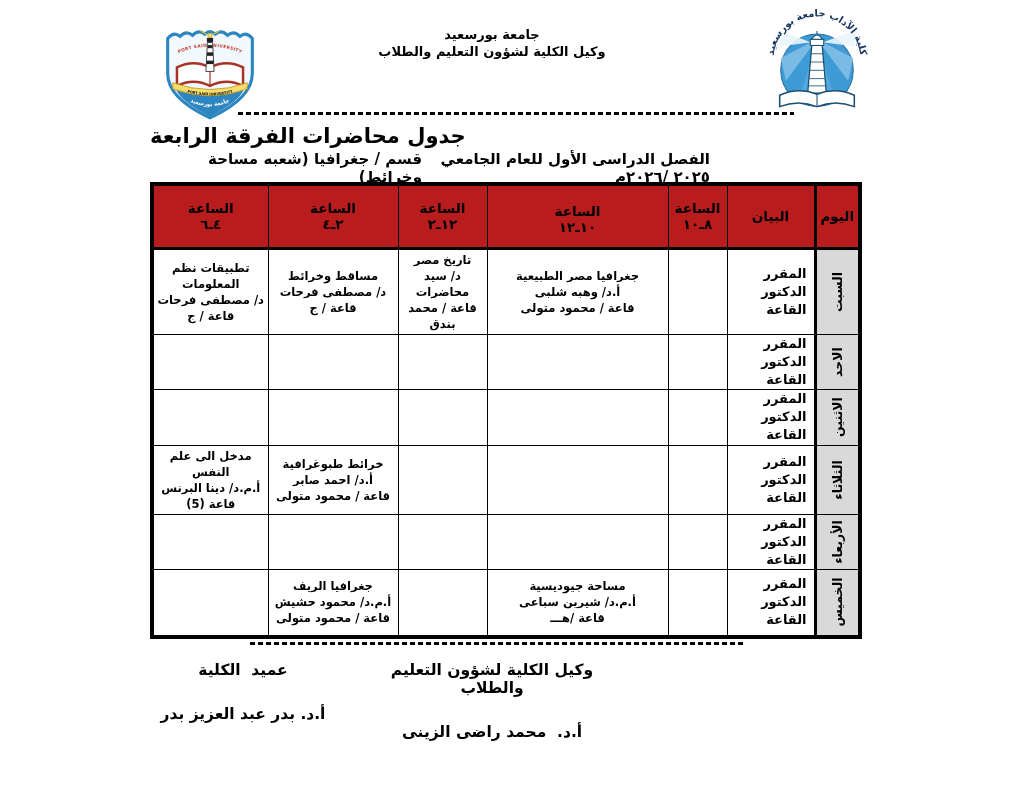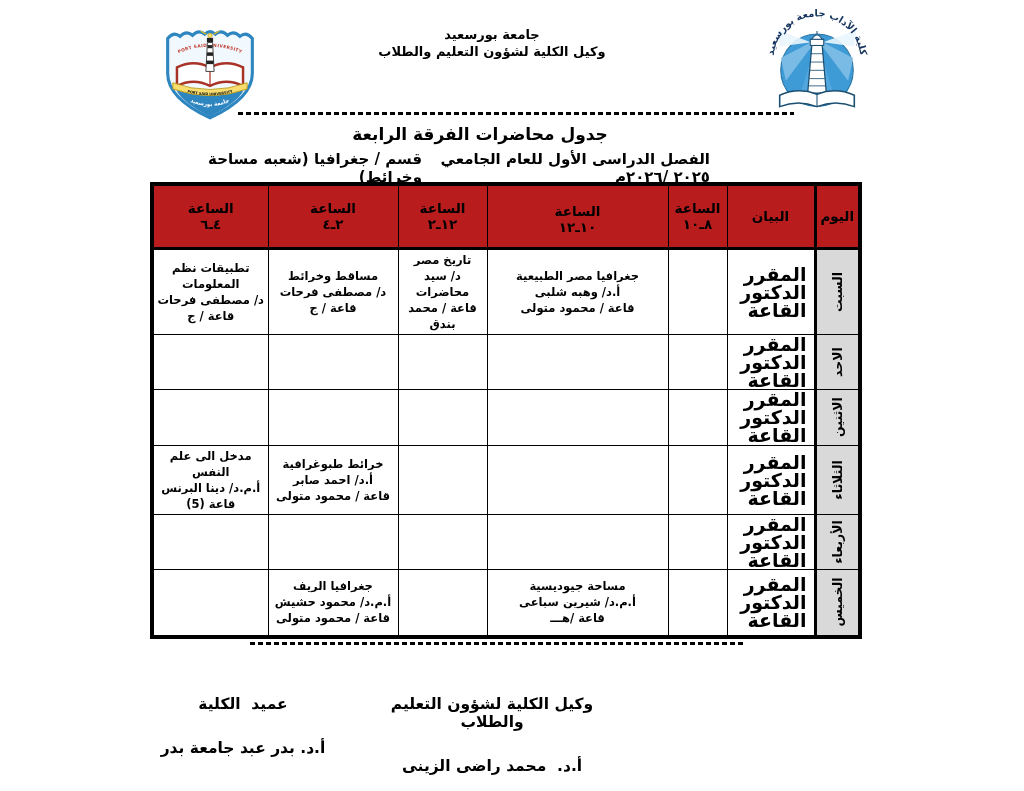--- a/index.html
+++ b/index.html
@@ -11,21 +11,21 @@
   .abs { position:absolute; }
 
   
   .org { left:312px; top:26px; width:360px; text-align:center; font-size:13px; line-height:17px; }
   .logo-left { left:158px; top:26px; width:104px; height:95px; }
   .logo-right { left:758px; top:4px; width:118px; height:114px; }
   .dash-line { height:3px; background:repeating-linear-gradient(90deg,#000 0 5px,transparent 5px 8px); }
   .dash-top { left:238px; top:112px; width:556px; }
   .dash-bottom { left:250px; top:642px; width:496px; }
 
-  .main-title { left:150px; top:124px; width:660px; text-align:center; font-size:17px; }
+  .main-title { left:150px; top:124px; width:660px; font-size:21px; }
   .subtitle { left:150px; top:150px; width:710px; box-sizing:border-box;
               padding:0 150px 0 52px; direction:rtl; display:flex; justify-content:space-between;
               font-size:15px; }
 
   
   .schedule-table { left:150px; top:182px; width:708px; border-collapse:collapse;
                     table-layout:fixed; direction:rtl; }
   .schedule-table th, .schedule-table td { border:1px solid #000; padding:0; }
   .schedule-table { border:4px solid #000; }
   .schedule-table thead th { background:#b91c1c; font-size:13.5px; font-weight:700;
@@ -39,27 +39,27 @@
   tbody tr:nth-child(6) { height:68px; }
 
   th.info-th { background:linear-gradient(to right,#ffffff 0 12px,#D9D9D9 12px); }
   .b-thick-left { border-left:3px solid #000 !important; }
   th.th-top { vertical-align:top; padding-top:5px; }
 
   td.day-col { background:#D9D9D9; position:relative; }
   td.day-col .rot { position:absolute; left:50%; top:50%;
                     transform:translate(-50%,-50%) rotate(-90deg);
                     white-space:nowrap; font-size:12.5px; }
-  td.info-col { text-align:right; vertical-align:middle; font-size:19px;
+  td.info-col { text-align:right; vertical-align:middle; font-size:13px;
                 line-height:18px; padding-right:7px; }
   td.slot-col { text-align:center; vertical-align:middle; font-size:11.5px;
                 line-height:16px; padding:2px; }
 
   
-  .sig { text-align:center; font-size:15.5px;margin-top:34px; }
+  .sig { text-align:center; font-size:15.5px; }
   .sig-right { left:372px; top:661px; width:240px; }
   .sig-left  { left:148px; top:661px; width:190px; }
   .sig .sig-name { margin-top:26px; white-space:pre-wrap; }
   .sig .sig-title { white-space:pre-wrap; }
 </style>
 </head>
 <body>
 
 <svg class="abs logo-left" viewBox="0 0 100 92">
   <defs>
@@ -296,14 +296,14 @@
 
 <div class="abs dash-line dash-bottom"></div>
 
 <div class="abs sig sig-right">
   <div class="sig-title">وكيل الكلية لشؤون التعليم والطلاب</div>
   <div class="sig-name">أ.د.  محمد راضى الزينى</div>
 </div>
 
 <div class="abs sig sig-left">
   <div class="sig-title">عميد  الكلية</div>
-  <div class="sig-name">أ.د. بدر عبد جامعة بدر</div>
+  <div class="sig-name">أ.د. بدر عبد العزيز بدر</div>
 </div>
 
 </body></html>

